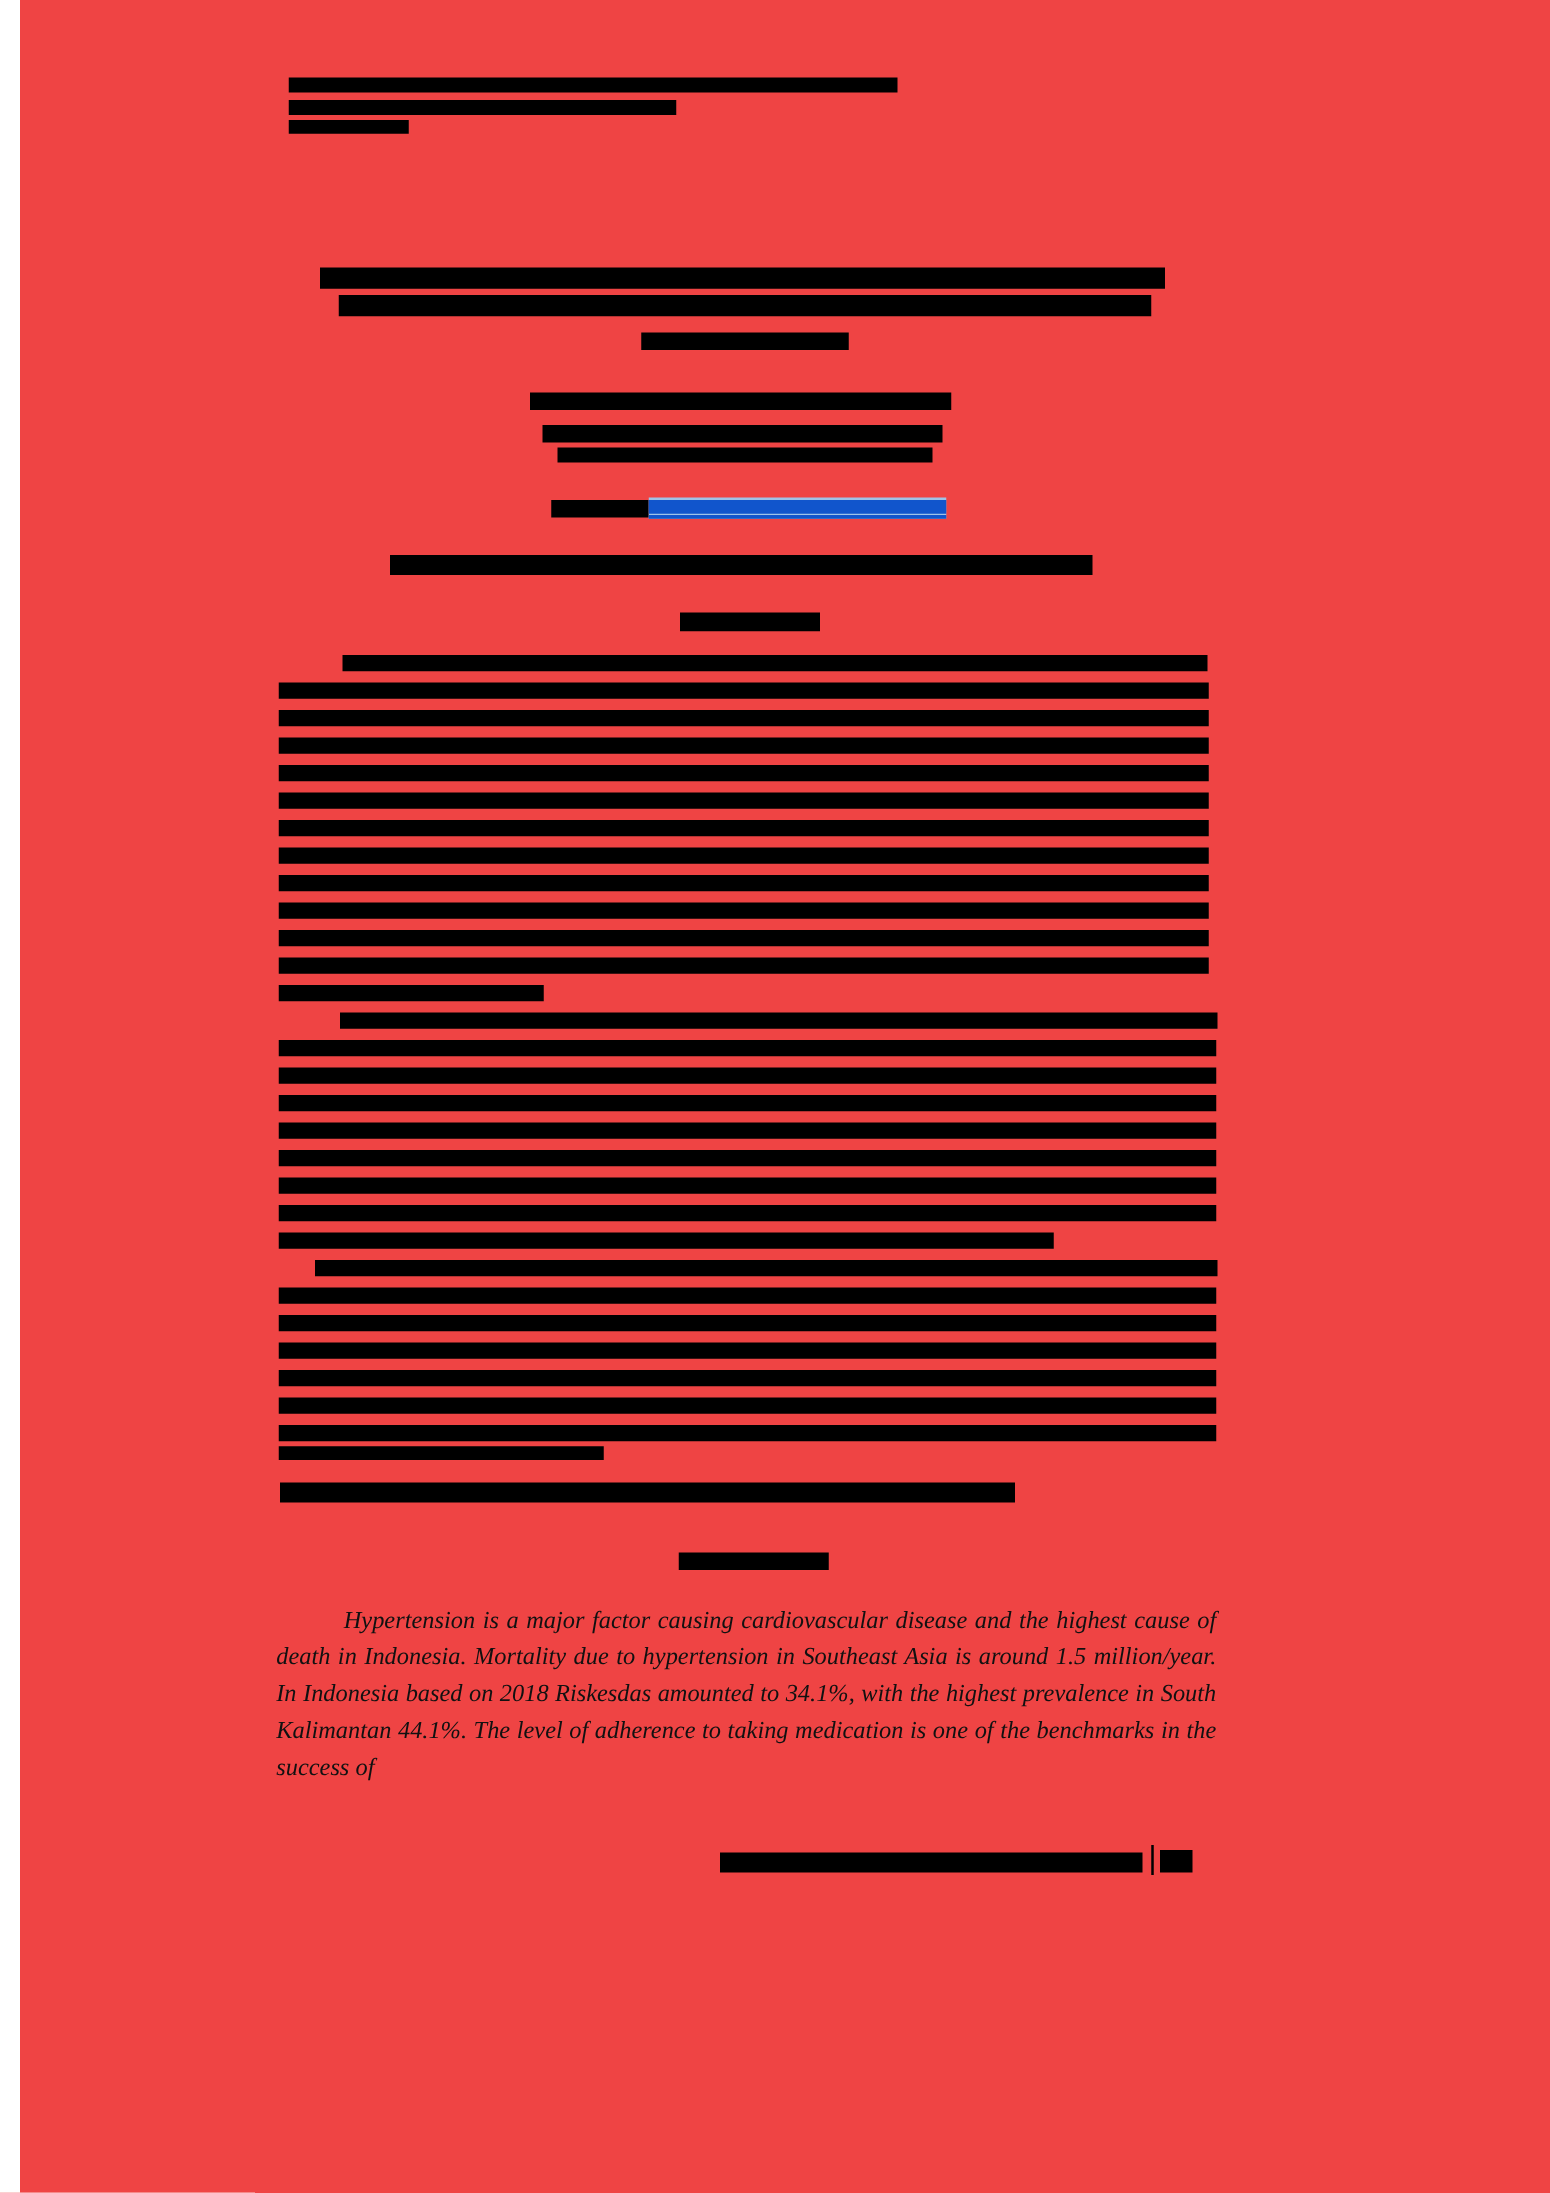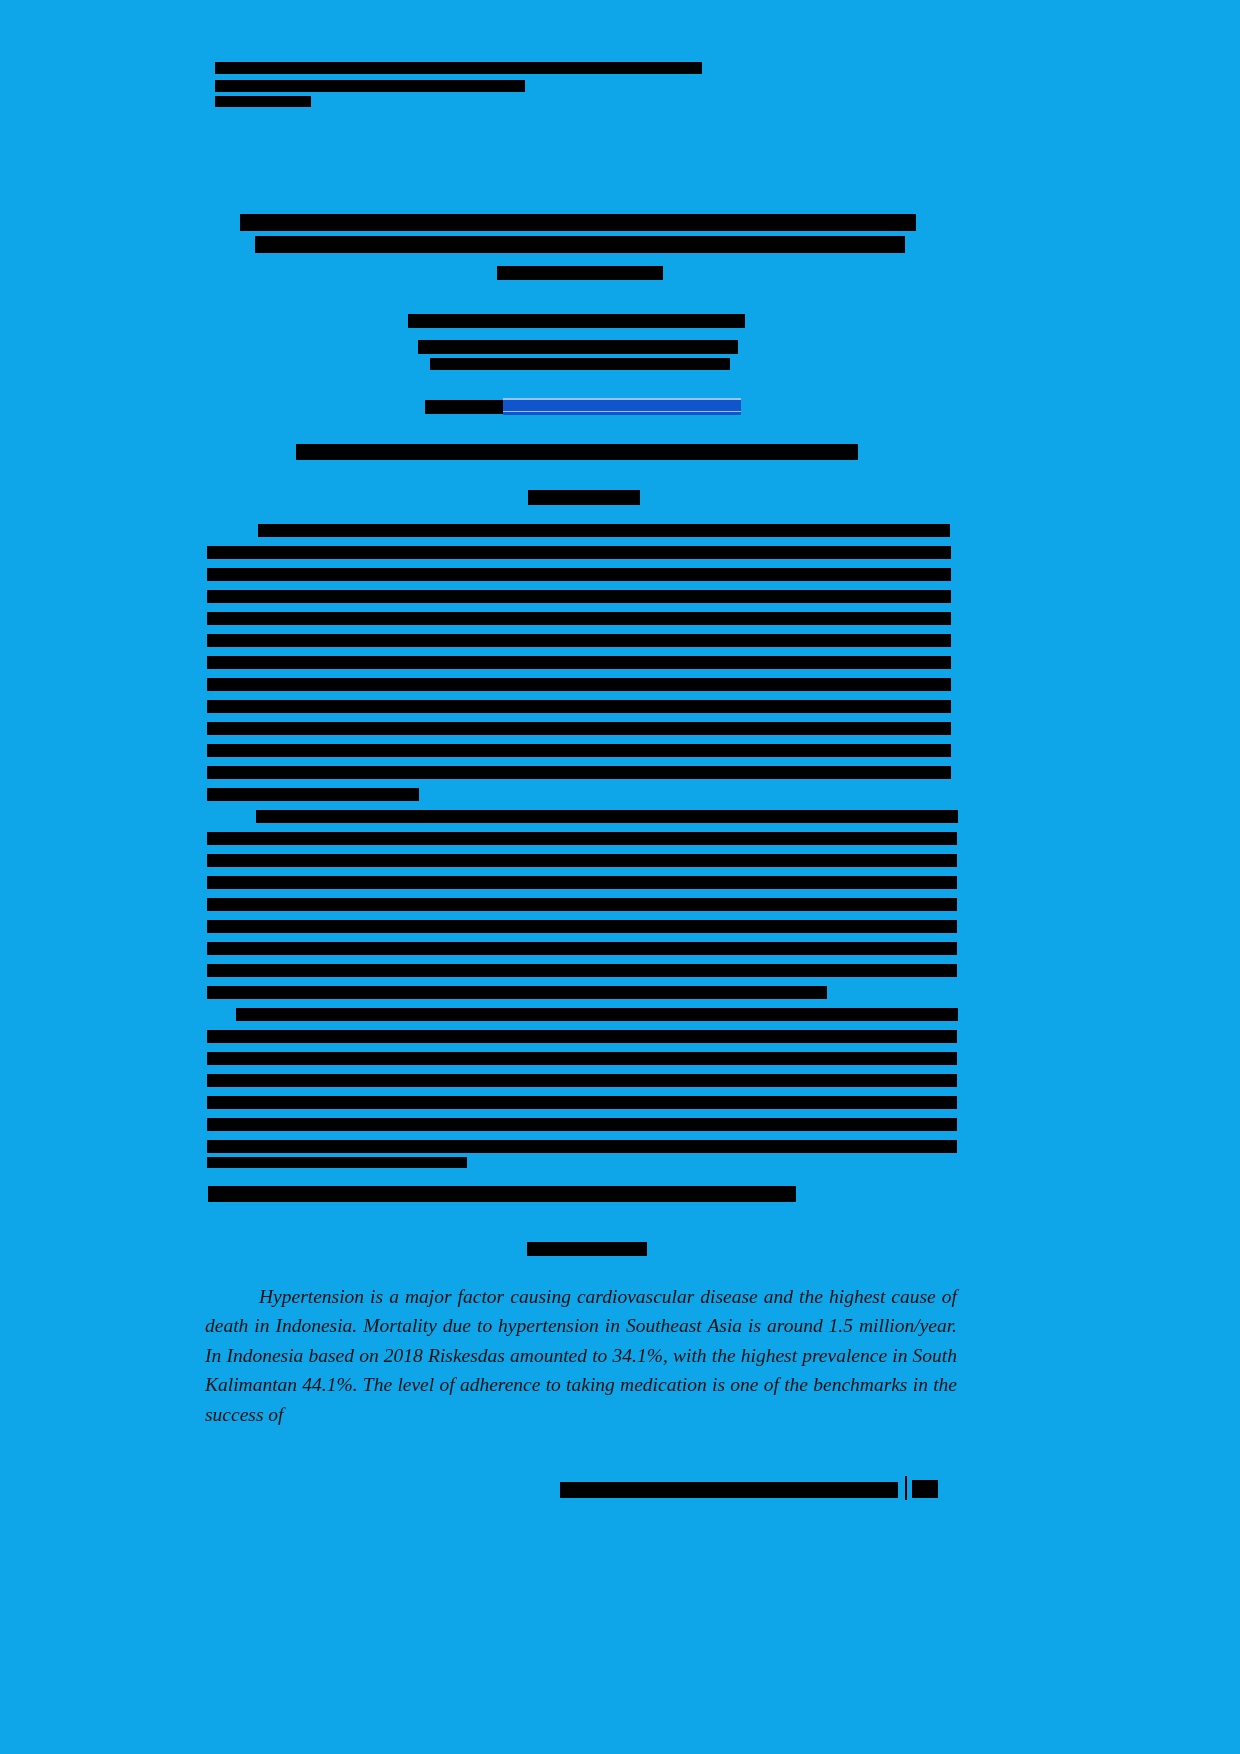--- a/index.html
+++ b/index.html
@@ -12,21 +12,22 @@
     height: 1754px;
     position: relative;
     font-family: "Liberation Serif", serif;
     color: #000;
     overflow: hidden;
   }
 
   .page {
     position: absolute;
     inset: 0;
-    background: #0ea5e9;
+    background: #ef4444;
+    margin-left: 16px;
   }
 
   
   .redact {
     position: absolute;
     background: #000;
     
     color: transparent;
     font-size: 0;
     line-height: 0;

